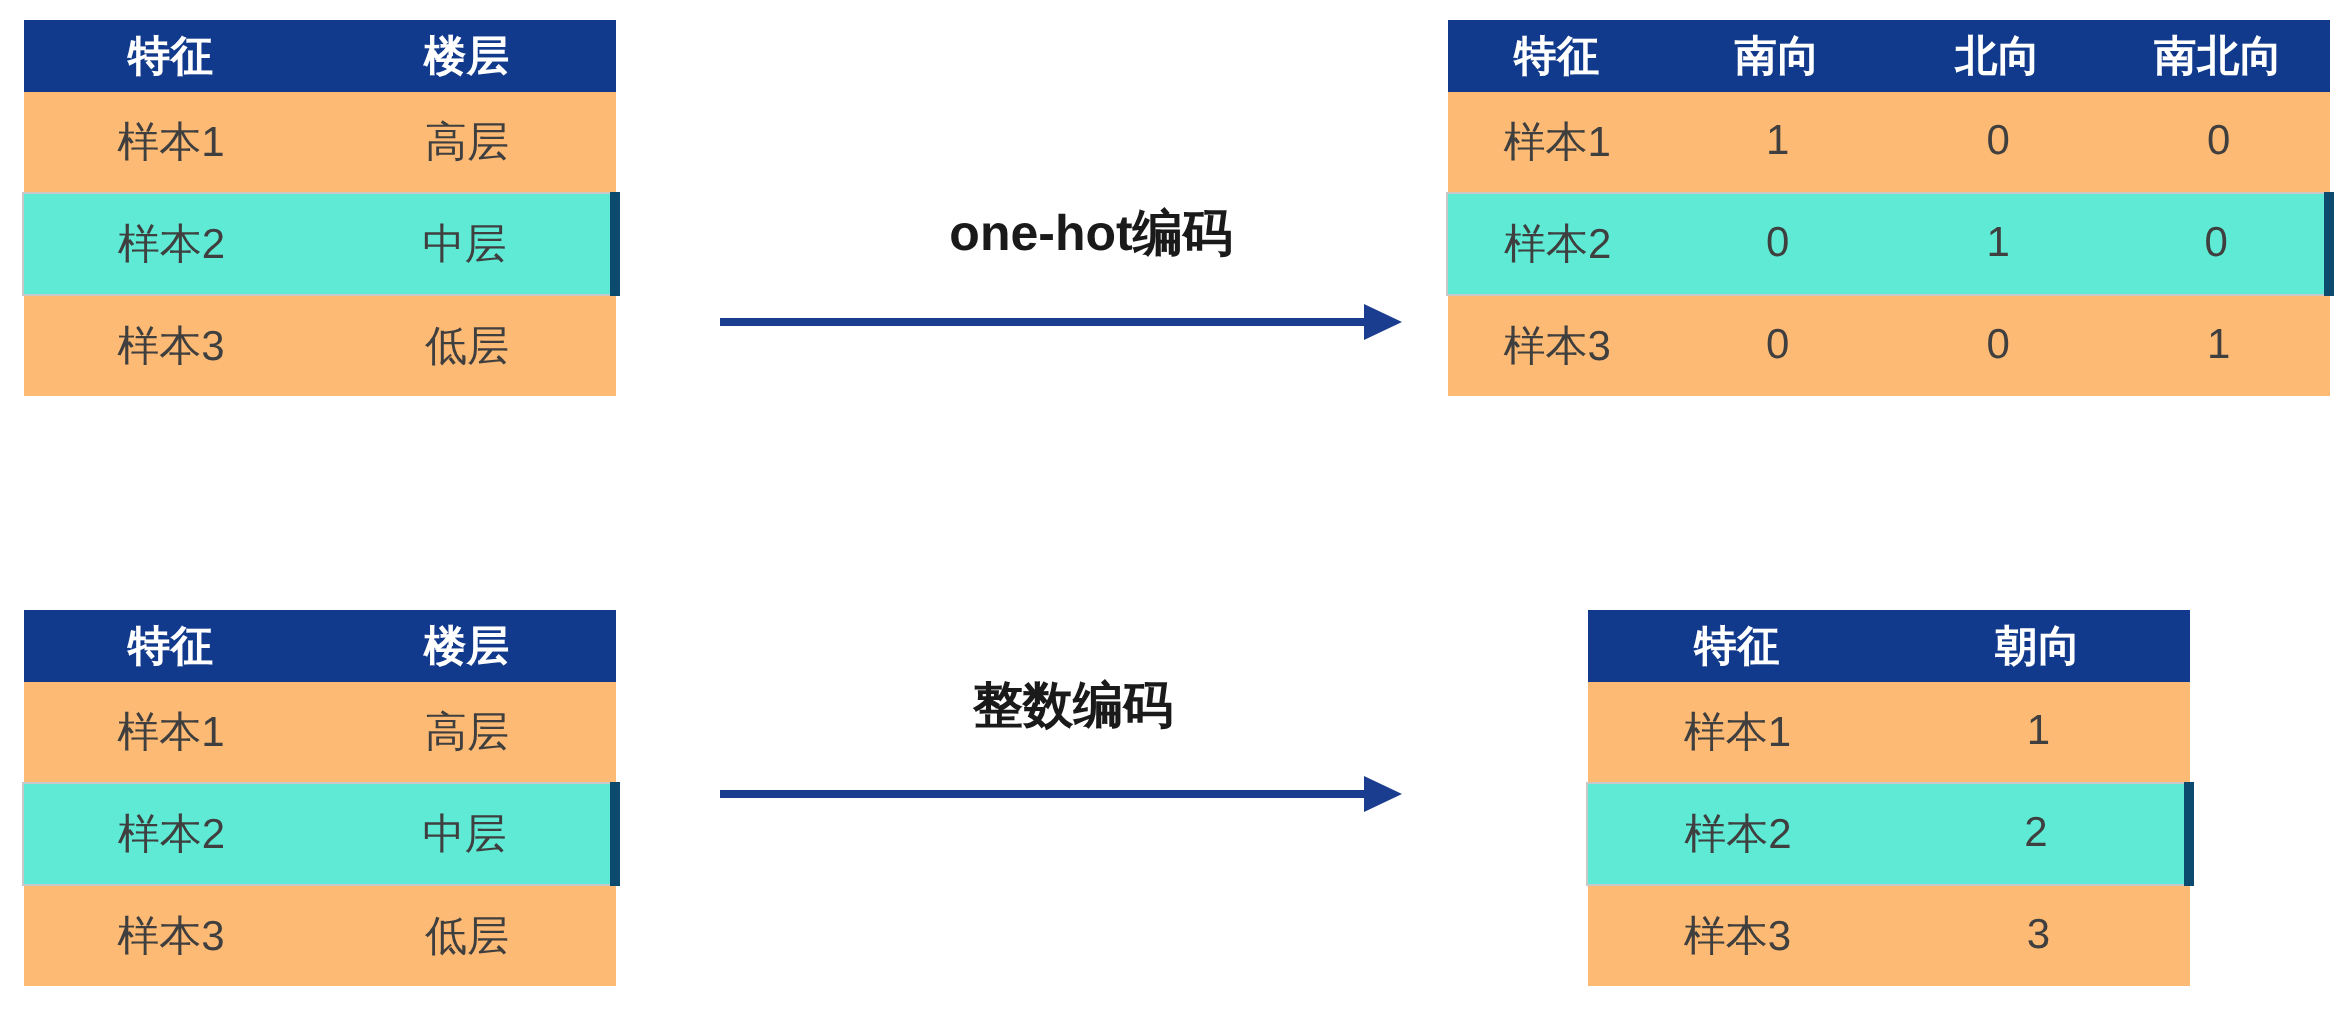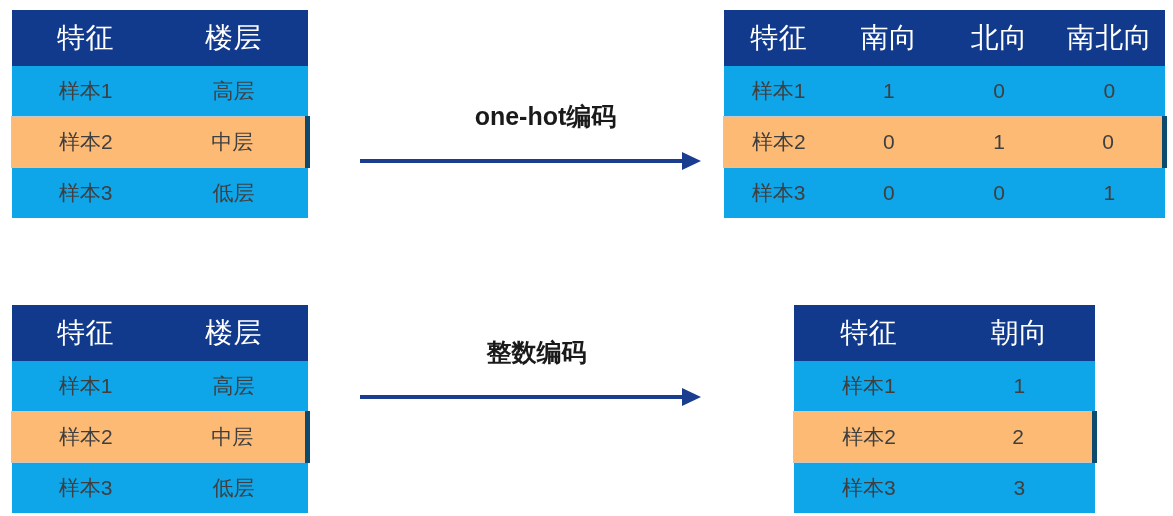--- a/index.html
+++ b/index.html
@@ -34,33 +34,33 @@
     margin: 0;
     text-align: center;
     vertical-align: middle;
     font-weight: normal;
   }
   .tbl thead tr {
     background: #123a8c;
   }
   .tbl thead th {
     color: #ffffff;
-    font-weight: normal;
-    font-size: 28px;
-    height: 56px;
+    font-weight: bold;
+    font-size: 21px;
+    height: 36px;
     letter-spacing: 0.5px;
   }
   .tbl tbody td {
     color: #3f3f3f;
     font-size: 21px;
     height: 50px;
-    background: #0ea5e9;
+    background: #fdba74;
   }
   .tbl tbody tr.row-highlight td {
-    background: #fdba74;
+    background: #5eead4;
     border-top: 1px solid #c8c8c8;
     border-bottom: 1px solid #c8c8c8;
   }
   .tbl tbody tr.row-highlight td:first-child {
     border-left: 1px solid #c8c8c8;
   }
   .tbl tbody tr.row-highlight td:last-child {
     border-right: 5px solid #0c4a6e;
   }
 

